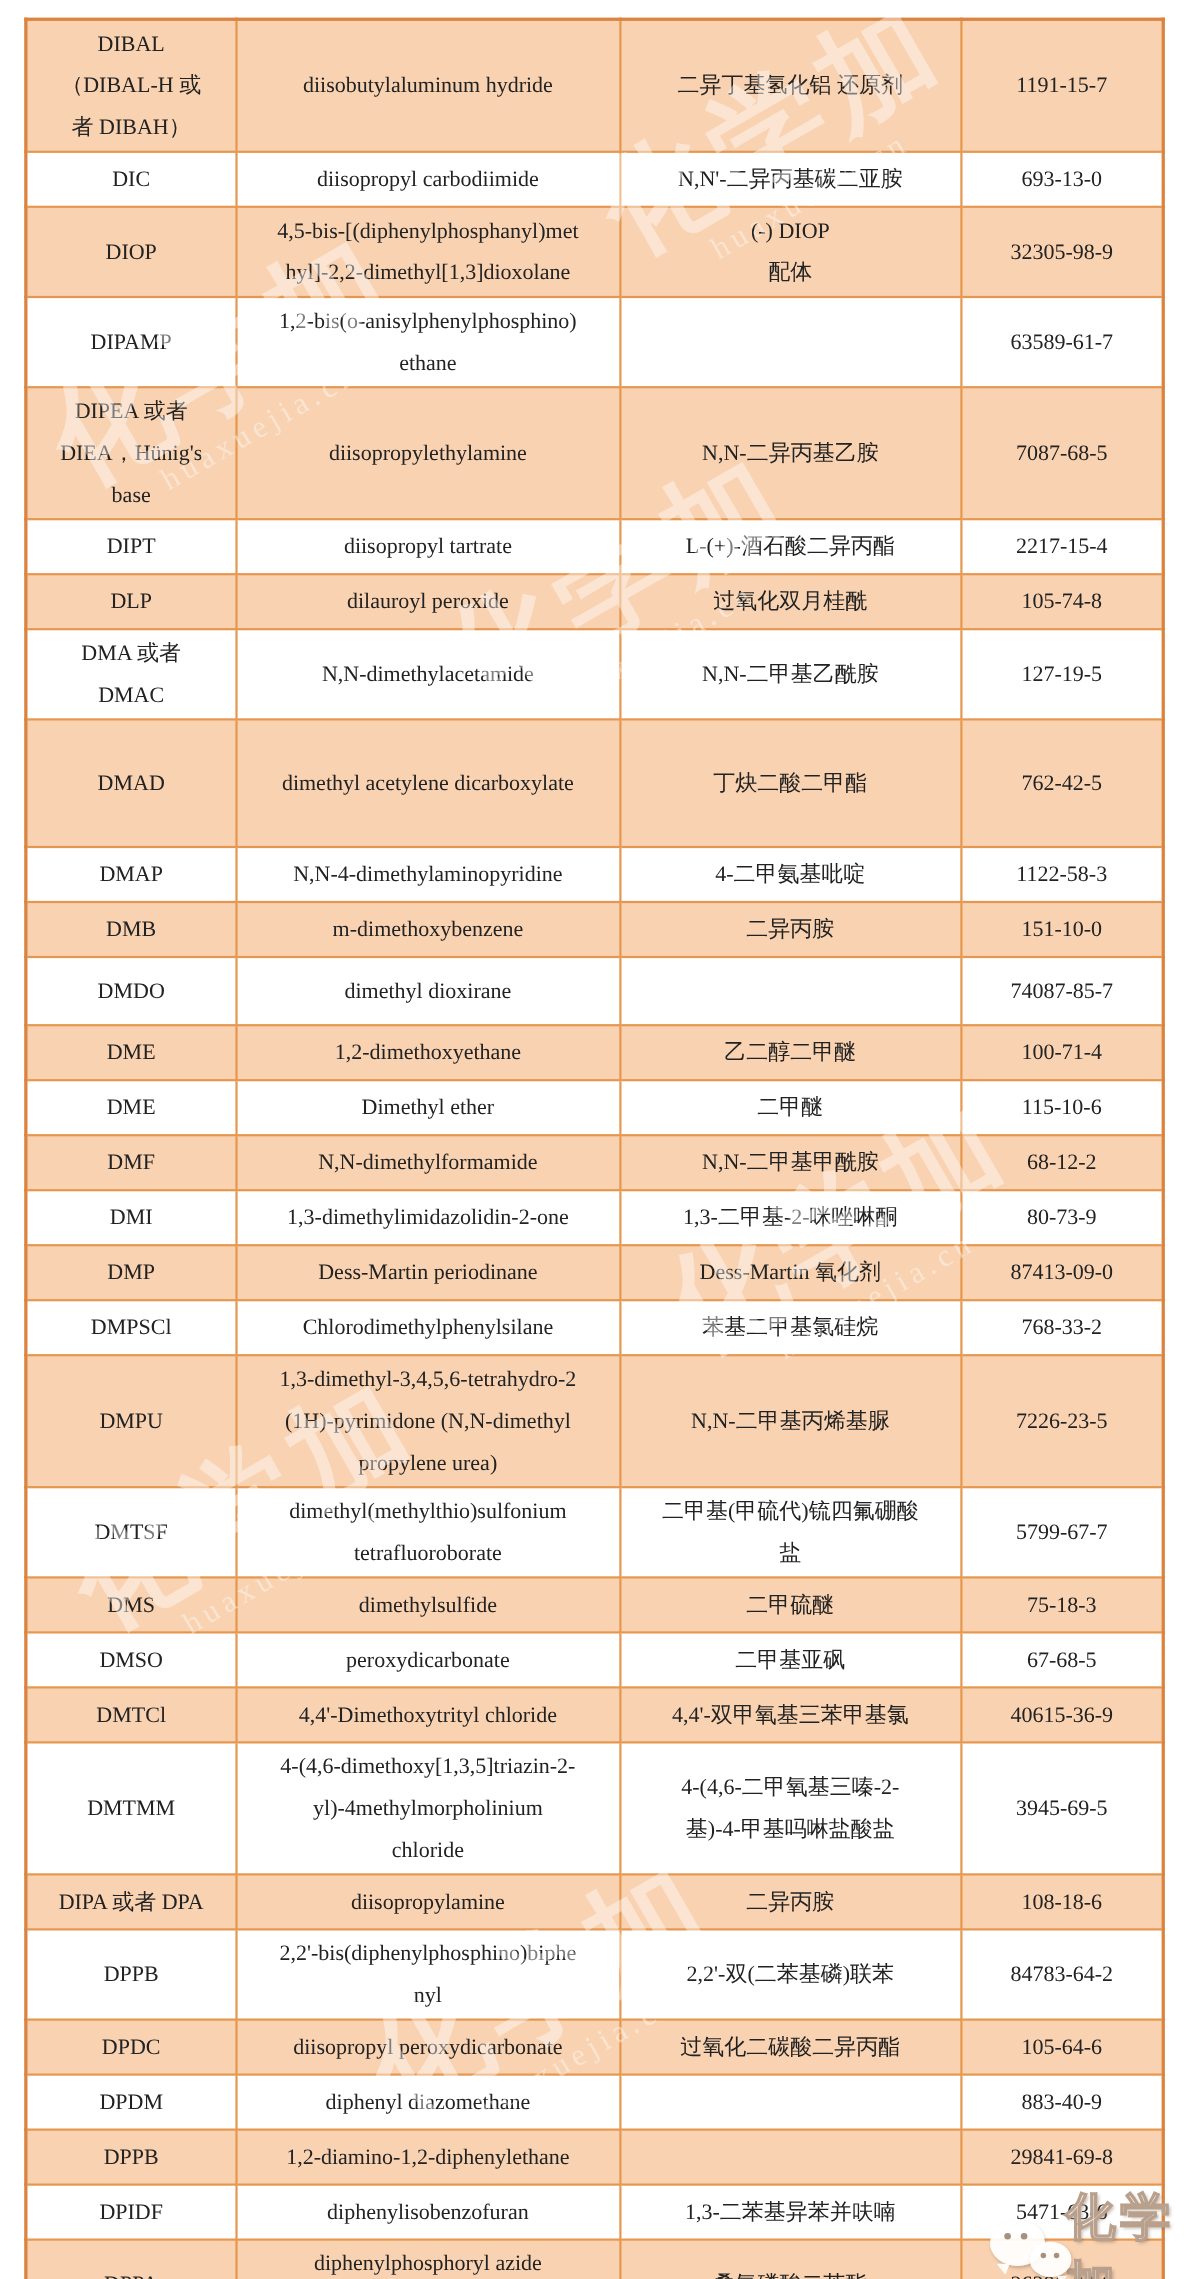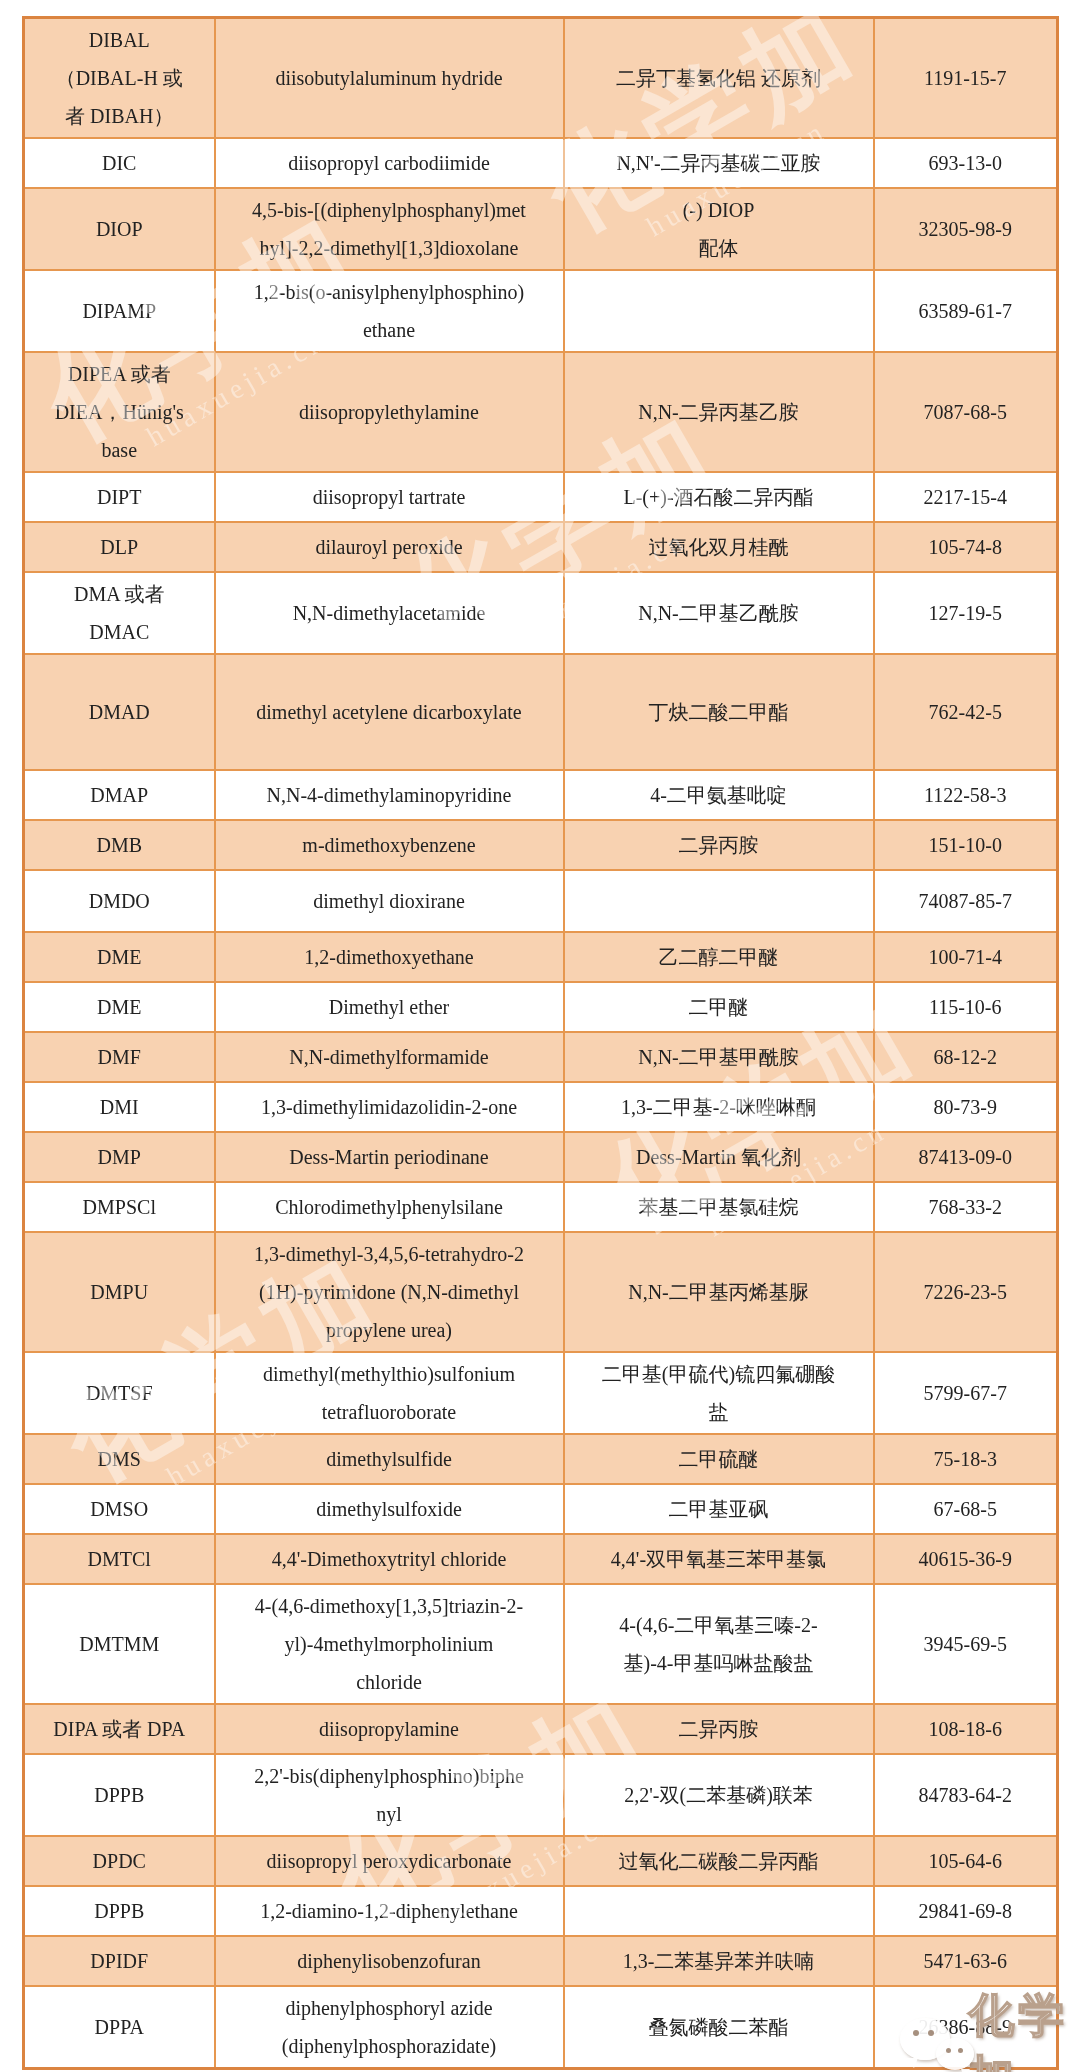--- a/index.html
+++ b/index.html
@@ -295,21 +295,21 @@
     <td>5799-67-7</td>
   </tr>
         <tr>
     <td>DMS</td>
     <td>dimethylsulfide</td>
     <td>二甲硫醚</td>
     <td>75-18-3</td>
   </tr>
         <tr>
     <td>DMSO</td>
-    <td>dimethylsulfoxide</td>
+    <td>peroxydicarbonate</td>
     <td>二甲基亚砜</td>
     <td>67-68-5</td>
   </tr>
         <tr>
     <td>DMTCl</td>
     <td>4,4'-Dimethoxytrityl chloride</td>
     <td>4,4'-双甲氧基三苯甲基氯</td>
     <td>40615-36-9</td>
   </tr>
         <tr>
@@ -332,20 +332,26 @@
     <td>2,2'-bis(diphenylphosphino)biphe
 nyl</td>
     <td>2,2'-双(二苯基磷)联苯</td>
     <td>84783-64-2</td>
   </tr>
         <tr>
     <td>DPDC</td>
     <td>diisopropyl peroxydicarbonate</td>
     <td>过氧化二碳酸二异丙酯</td>
     <td>105-64-6</td>
+  </tr>
+        <tr>
+    <td>DPDM</td>
+    <td>diphenyl diazomethane</td>
+    <td></td>
+    <td>883-40-9</td>
   </tr>
         <tr>
     <td>DPPB</td>
     <td>1,2-diamino-1,2-diphenylethane</td>
     <td></td>
     <td>29841-69-8</td>
   </tr>
         <tr>
     <td>DPIDF</td>
     <td>diphenylisobenzofuran</td>

